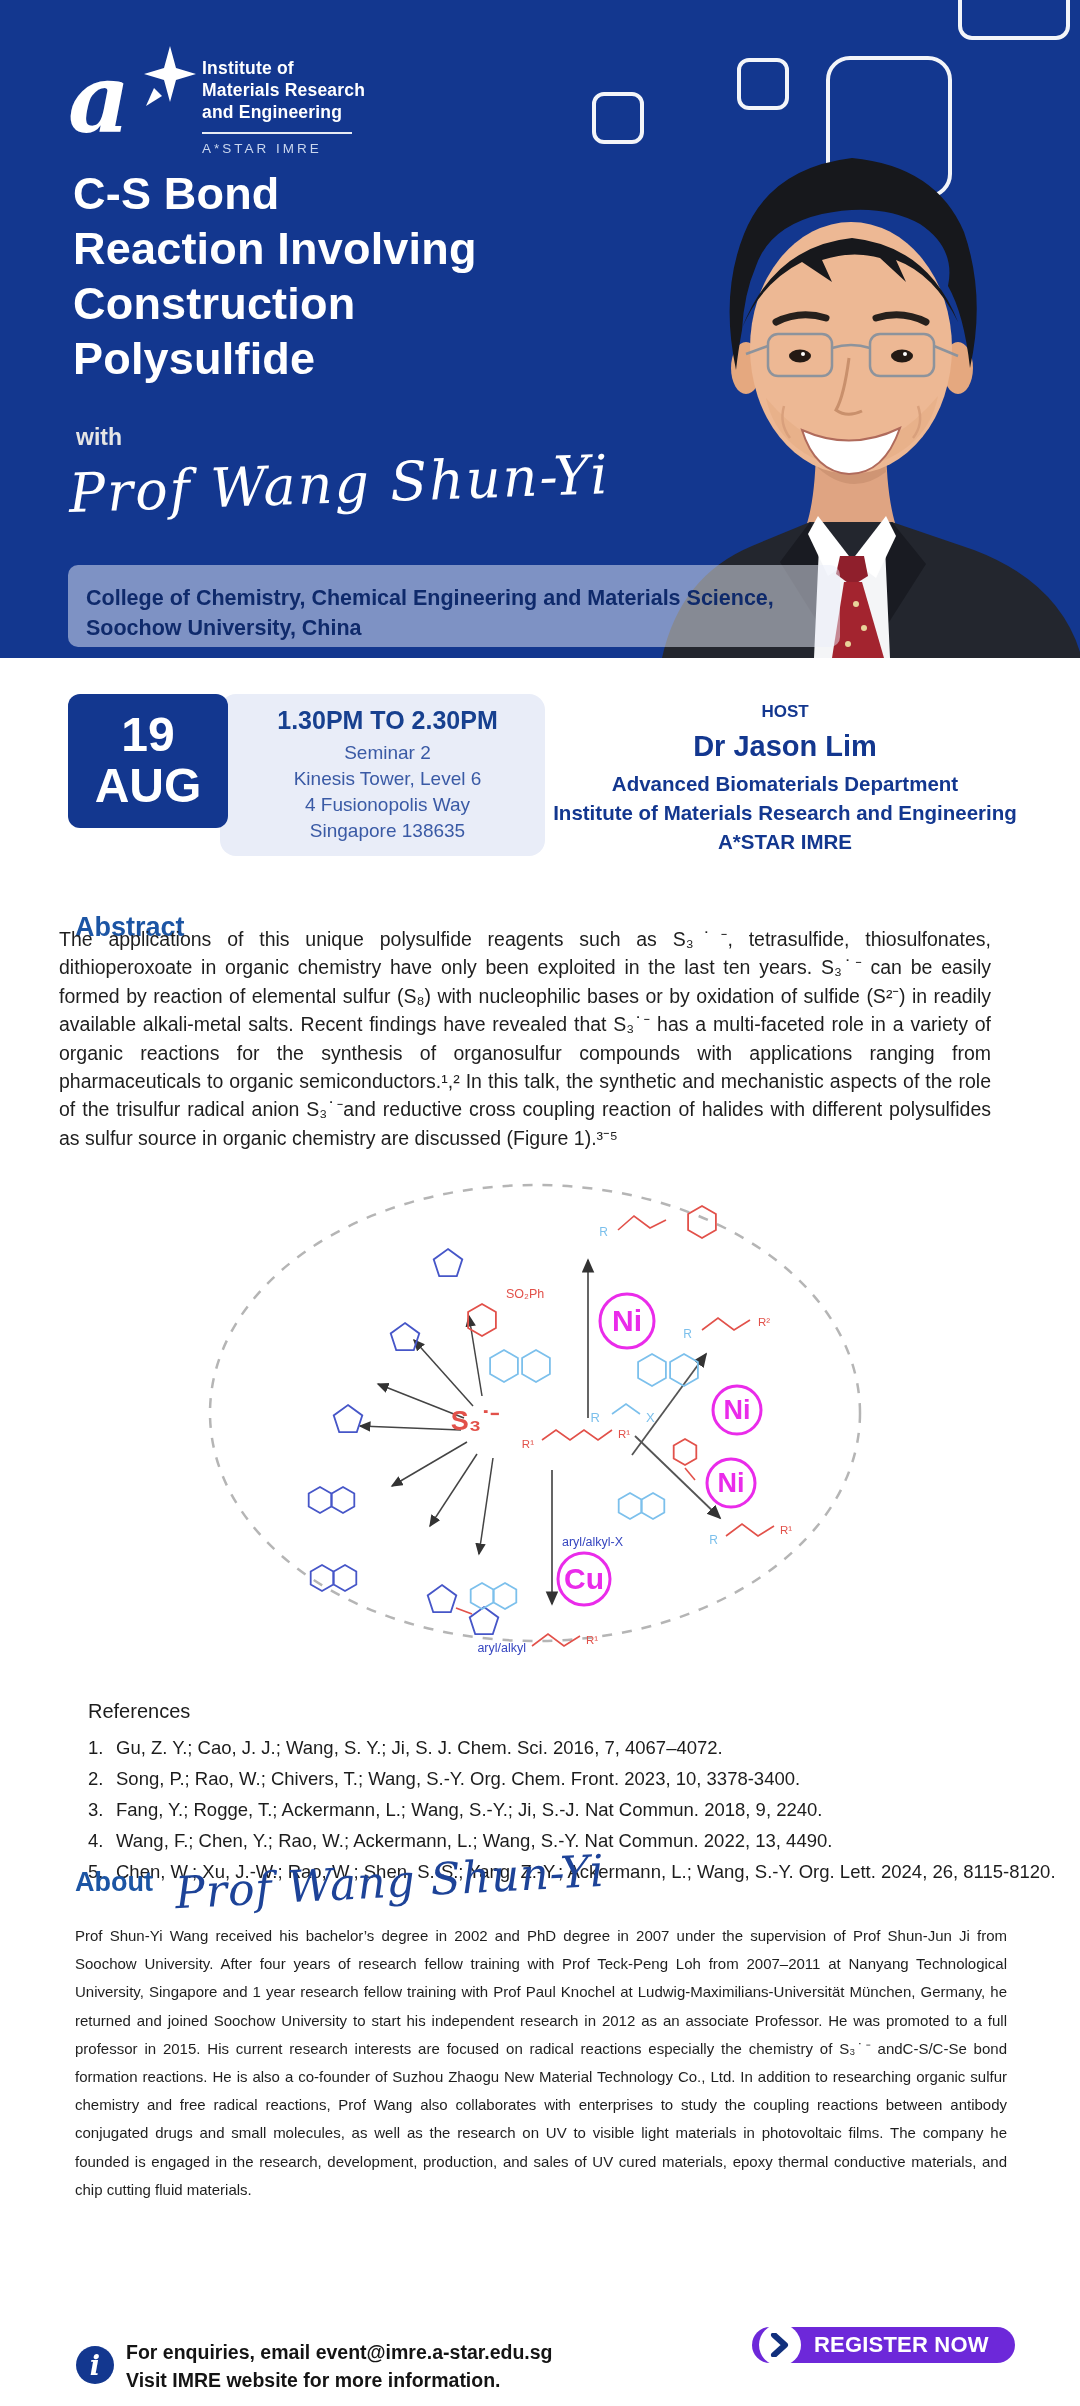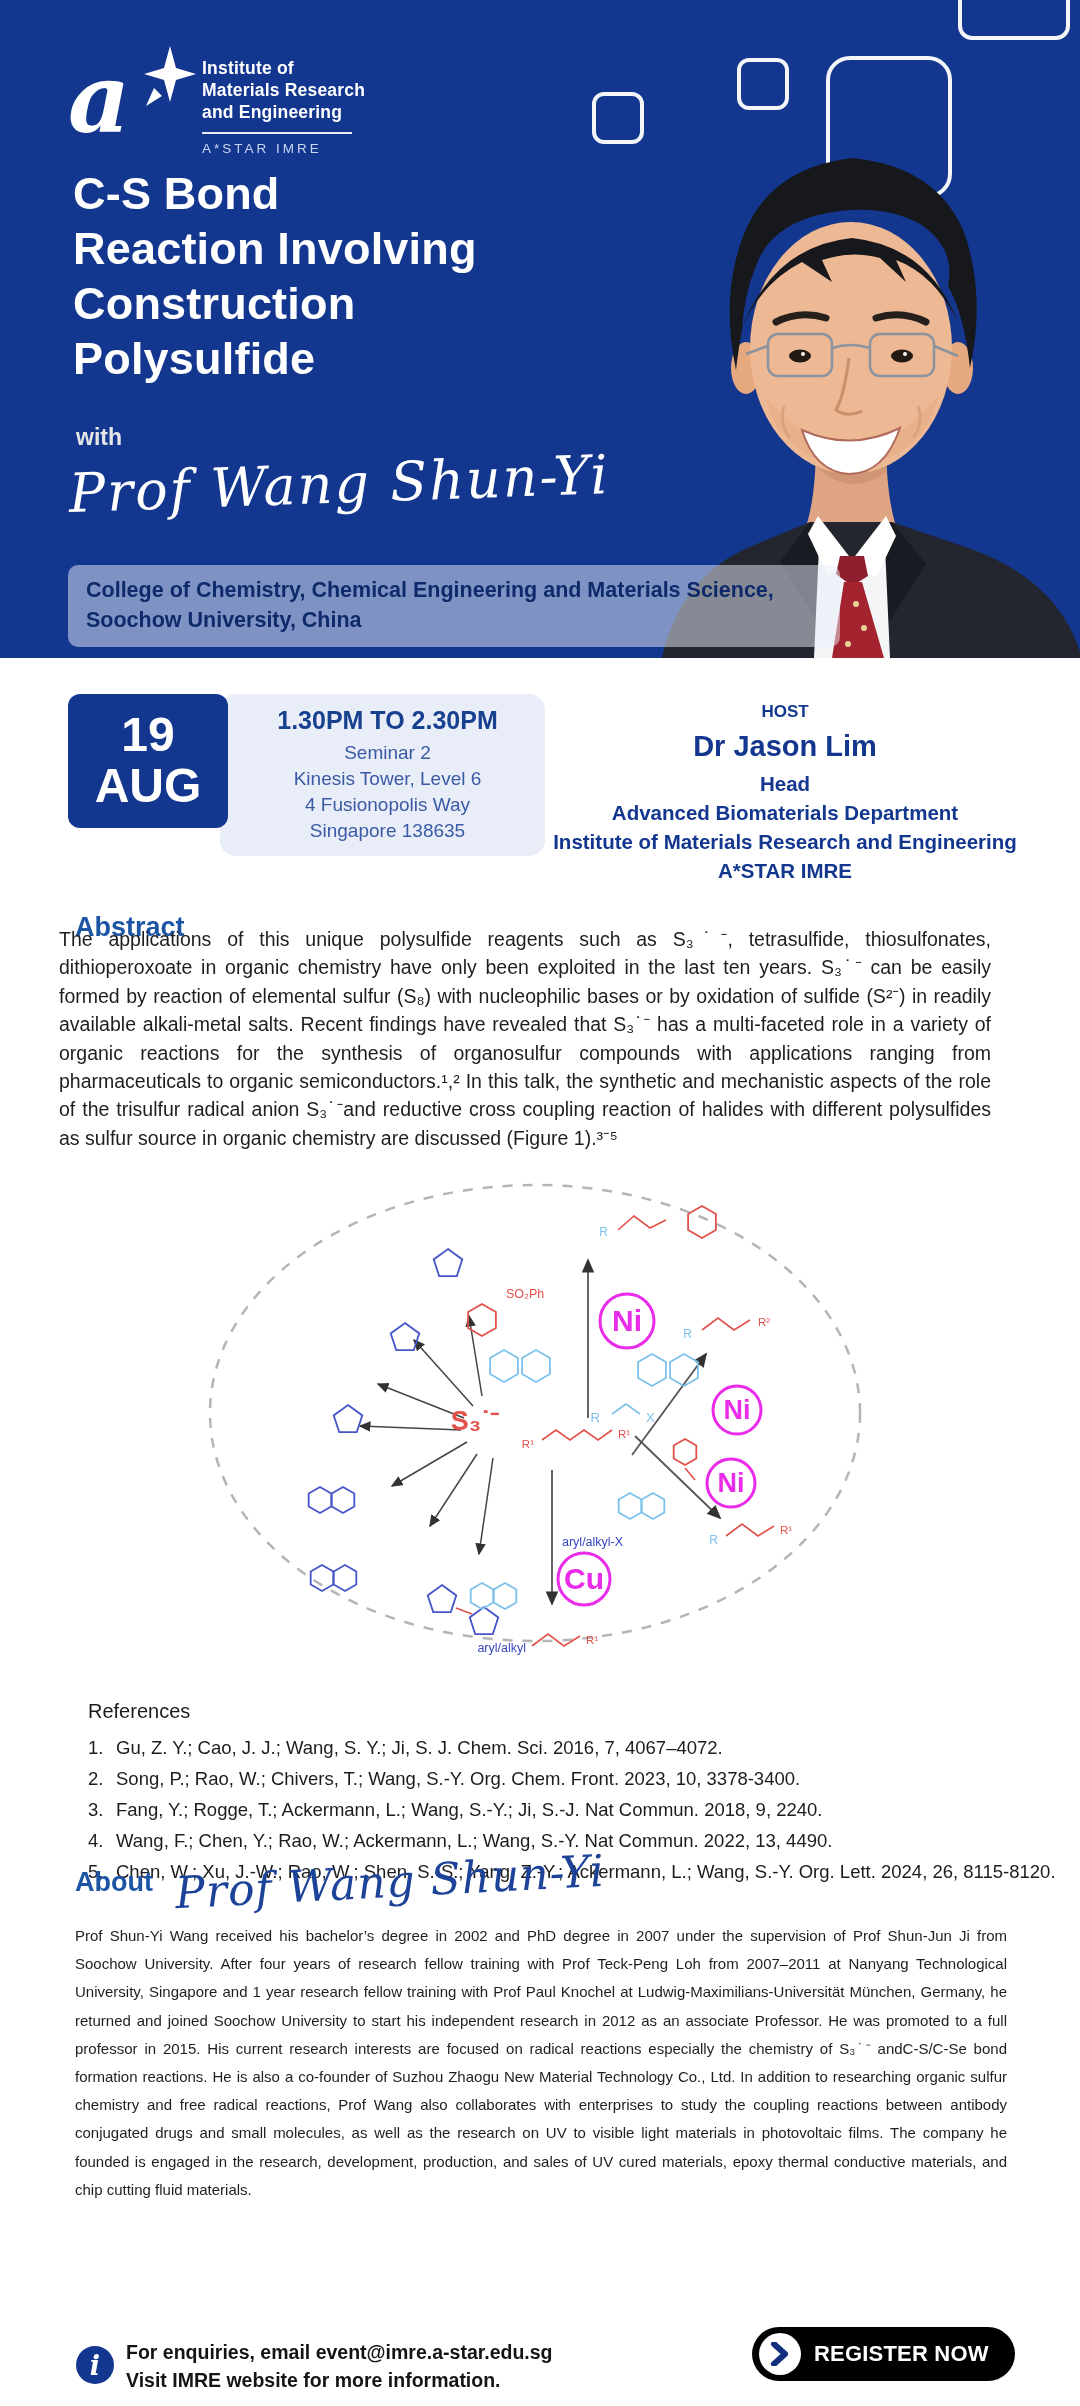--- a/index.html
+++ b/index.html
@@ -20,21 +20,21 @@
   .logo-line{font-size:17.5px;font-weight:700;color:#ffffff;line-height:22px;letter-spacing:.2px;}
   .logo-rule{width:150px;height:2px;background:rgba(255,255,255,.9);margin:9px 0 7px;}
   .logo-brand{font-size:13.5px;color:#c9d6ee;letter-spacing:3px;font-weight:400;}
   .title{position:absolute;left:73px;top:166px;margin:0;font-size:45px;line-height:55px;
          font-weight:700;color:#ffffff;letter-spacing:.2px;}
   .with{position:absolute;left:76px;top:424px;font-size:23px;font-weight:700;color:#e5e5e5;}
   .speaker-script{position:absolute;left:70px;top:462px;font-family:"DejaVu Serif",cursive;
          font-style:italic;font-size:54px;color:#ffffff;letter-spacing:2px;transform:rotate(-2deg);
          transform-origin:left bottom;white-space:nowrap;}
   .aff{position:absolute;left:68px;top:565px;width:772px;height:82px;background:rgba(233,238,250,.5);
-       border-radius:10px;padding:10px 18px;box-sizing:border-box;color:#0f2a6b;font-weight:700;
+       border-radius:10px;padding:18px 18px;box-sizing:border-box;color:#0f2a6b;font-weight:700;
        font-size:21.5px;line-height:30px;z-index:5;}
 
   
   .date-card{position:absolute;left:68px;top:694px;width:160px;height:134px;background:#13378F;
        border-radius:12px;color:#ffffff;display:flex;flex-direction:column;align-items:center;
        justify-content:center;font-weight:700;z-index:2;}
   .date-day{font-size:48px;line-height:50px;}
   .date-month{font-size:48px;line-height:52px;}
   .venue-panel{position:absolute;left:220px;top:694px;width:325px;height:162px;background:#E9EDF8;
        border-radius:16px;display:flex;flex-direction:column;align-items:center;justify-content:center;
@@ -67,22 +67,22 @@
        margin-left:18px;display:inline-block;transform:rotate(-3deg);letter-spacing:1px;}
   .about-p{position:absolute;left:75px;top:1922px;width:932px;margin:0;font-size:15px;
        line-height:28.2px;text-align:justify;color:#1e1e1e;}
 
   
   .info-icon{position:absolute;left:76px;top:2346px;width:38px;height:38px;border-radius:50%;
        background:#13378F;color:#ffffff;display:flex;align-items:center;justify-content:center;
        font-family:"DejaVu Serif",serif;font-weight:700;font-style:italic;font-size:27px;}
   .enquiries{position:absolute;left:126px;top:2338px;font-size:19.5px;font-weight:700;
        color:#141414;line-height:28px;}
-  .register{position:absolute;left:752px;top:2327px;width:263px;height:54px;border:none;
-       border-radius:27px;background:#000000;display:flex;align-items:center;cursor:pointer;padding:0;}
+  .register{position:absolute;left:752px;top:2327px;width:263px;height:36px;border:none;
+       border-radius:27px;background:#6d28d9;display:flex;align-items:center;cursor:pointer;padding:0;}
   .reg-circle{width:42px;height:42px;border-radius:50%;background:#ffffff;margin-left:7px;
        display:flex;align-items:center;justify-content:center;flex:none;}
   .reg-label{color:#ffffff;font-weight:700;font-size:22px;letter-spacing:.2px;margin-left:13px;
        font-stretch:condensed;}
 </style>
 </head>
 <body>
 
 <div class="page">
 
@@ -169,21 +169,20 @@
   <div class="venue-panel">
     <div class="time">1.30PM TO 2.30PM</div>
     <div class="venue-line">Seminar 2</div>
     <div class="venue-line">Kinesis Tower, Level 6</div>
     <div class="venue-line">4 Fusionopolis Way</div>
     <div class="venue-line">Singapore 138635</div>
   </div>
   <div class="host-block">
     <div class="host-label">HOST</div>
     <div class="host-name">Dr Jason Lim</div>
-    <div class="host-line">Head</div>
     <div class="host-line">Advanced Biomaterials Department</div>
     <div class="host-line">Institute of Materials Research and Engineering</div>
     <div class="host-line">A*STAR IMRE</div>
   </div>
 
   <h2 class="abstract-h">Abstract</h2>
   <p class="abstract-p">The applications of this unique polysulfide reagents such as S₃˙⁻, tetrasulfide, thiosulfonates, dithioperoxoate in organic chemistry have only been exploited in the last ten years. S₃˙⁻ can be easily formed by reaction of elemental sulfur (S₈) with nucleophilic bases or by oxidation of sulfide (S²⁻) in readily available alkali-metal salts. Recent findings have revealed that S₃˙⁻ has a multi-faceted role in a variety of organic reactions for the synthesis of organosulfur compounds with applications ranging from pharmaceuticals to organic semiconductors.¹,² In this talk, the synthetic and mechanistic aspects of the role of the trisulfur radical anion S₃˙⁻and reductive cross coupling reaction of halides with different polysulfides as sulfur source in organic chemistry are discussed (Figure 1).³⁻⁵</p>
 
   <figure class="scheme">
     <svg viewBox="0 0 720 492" width="720" height="492">

